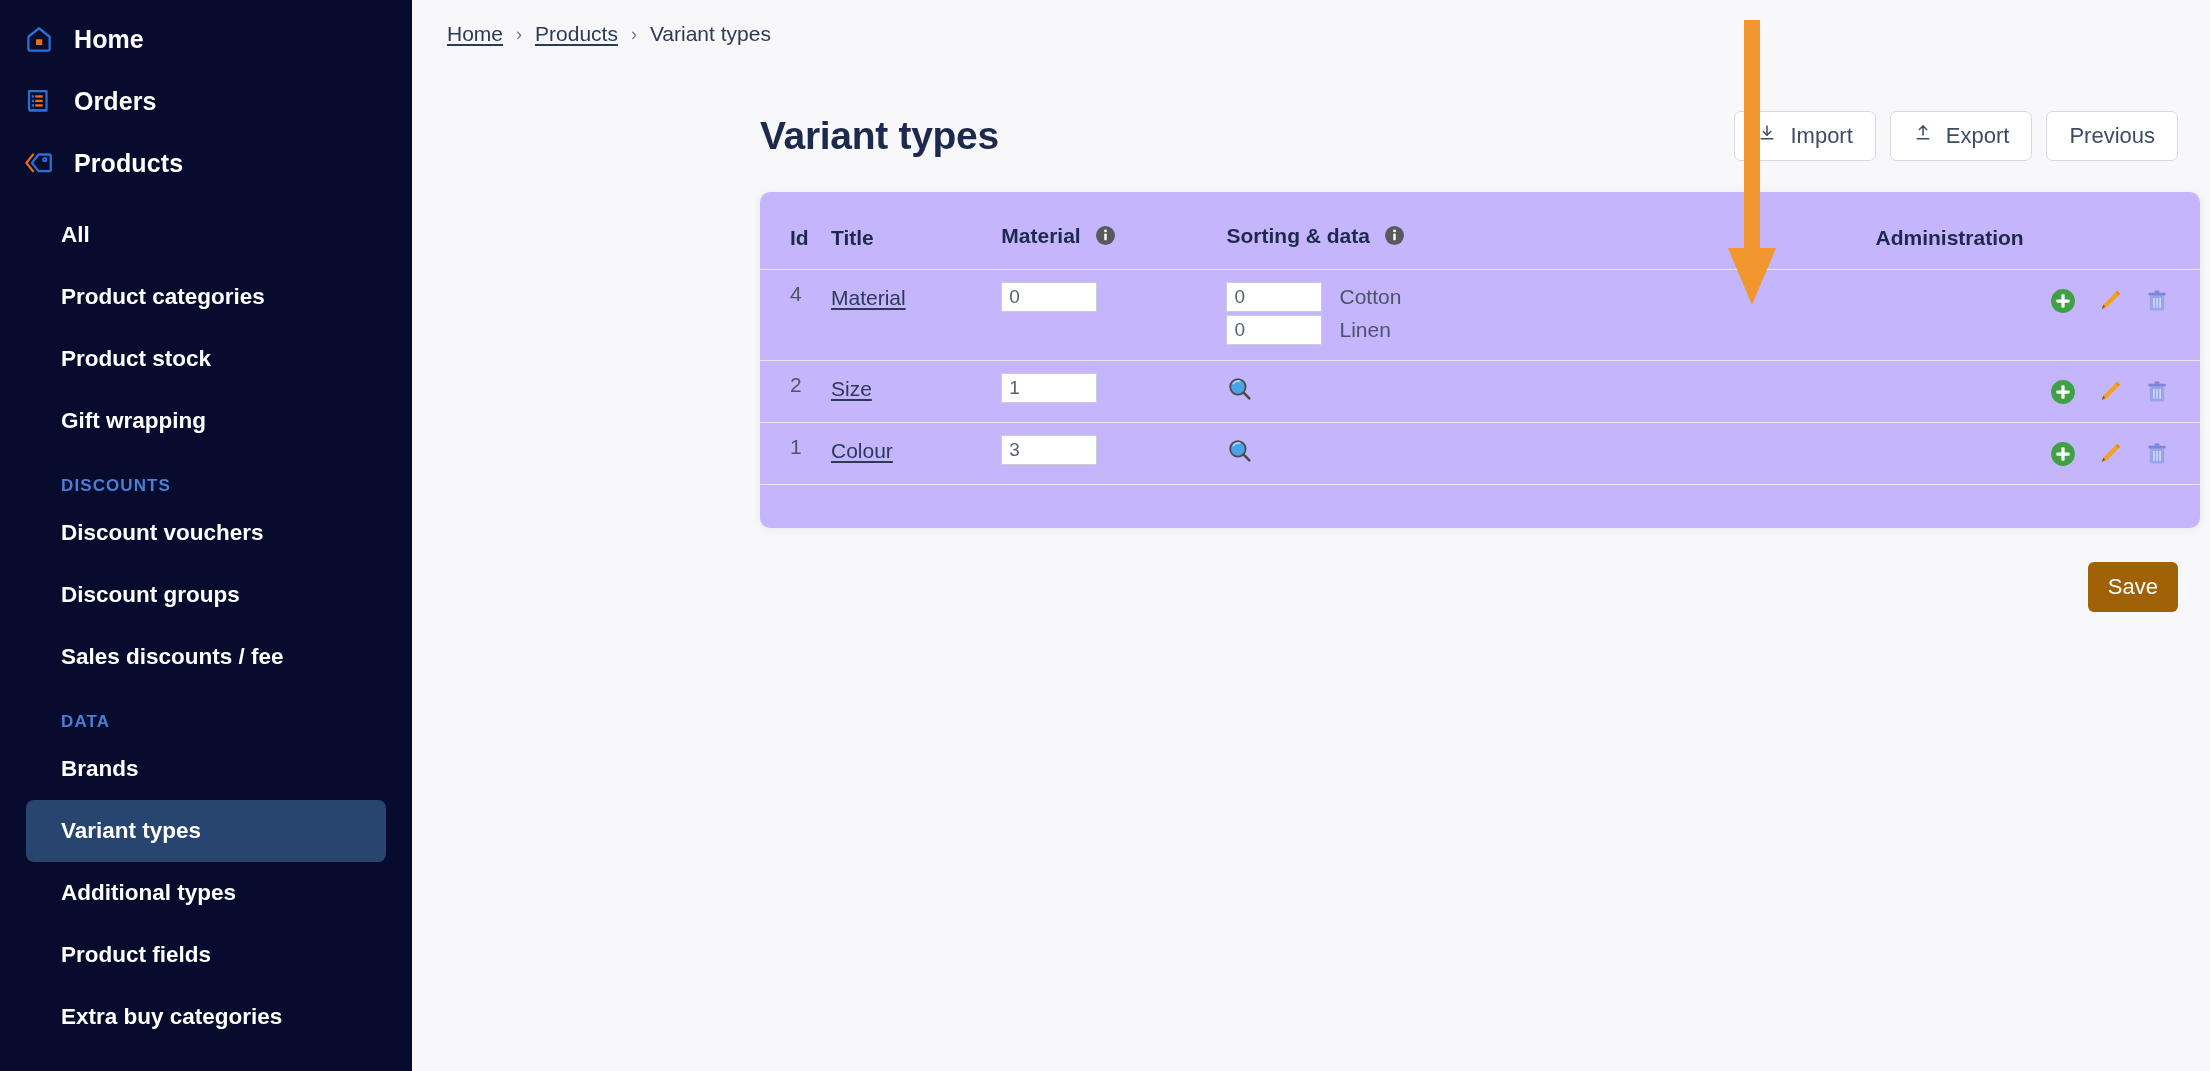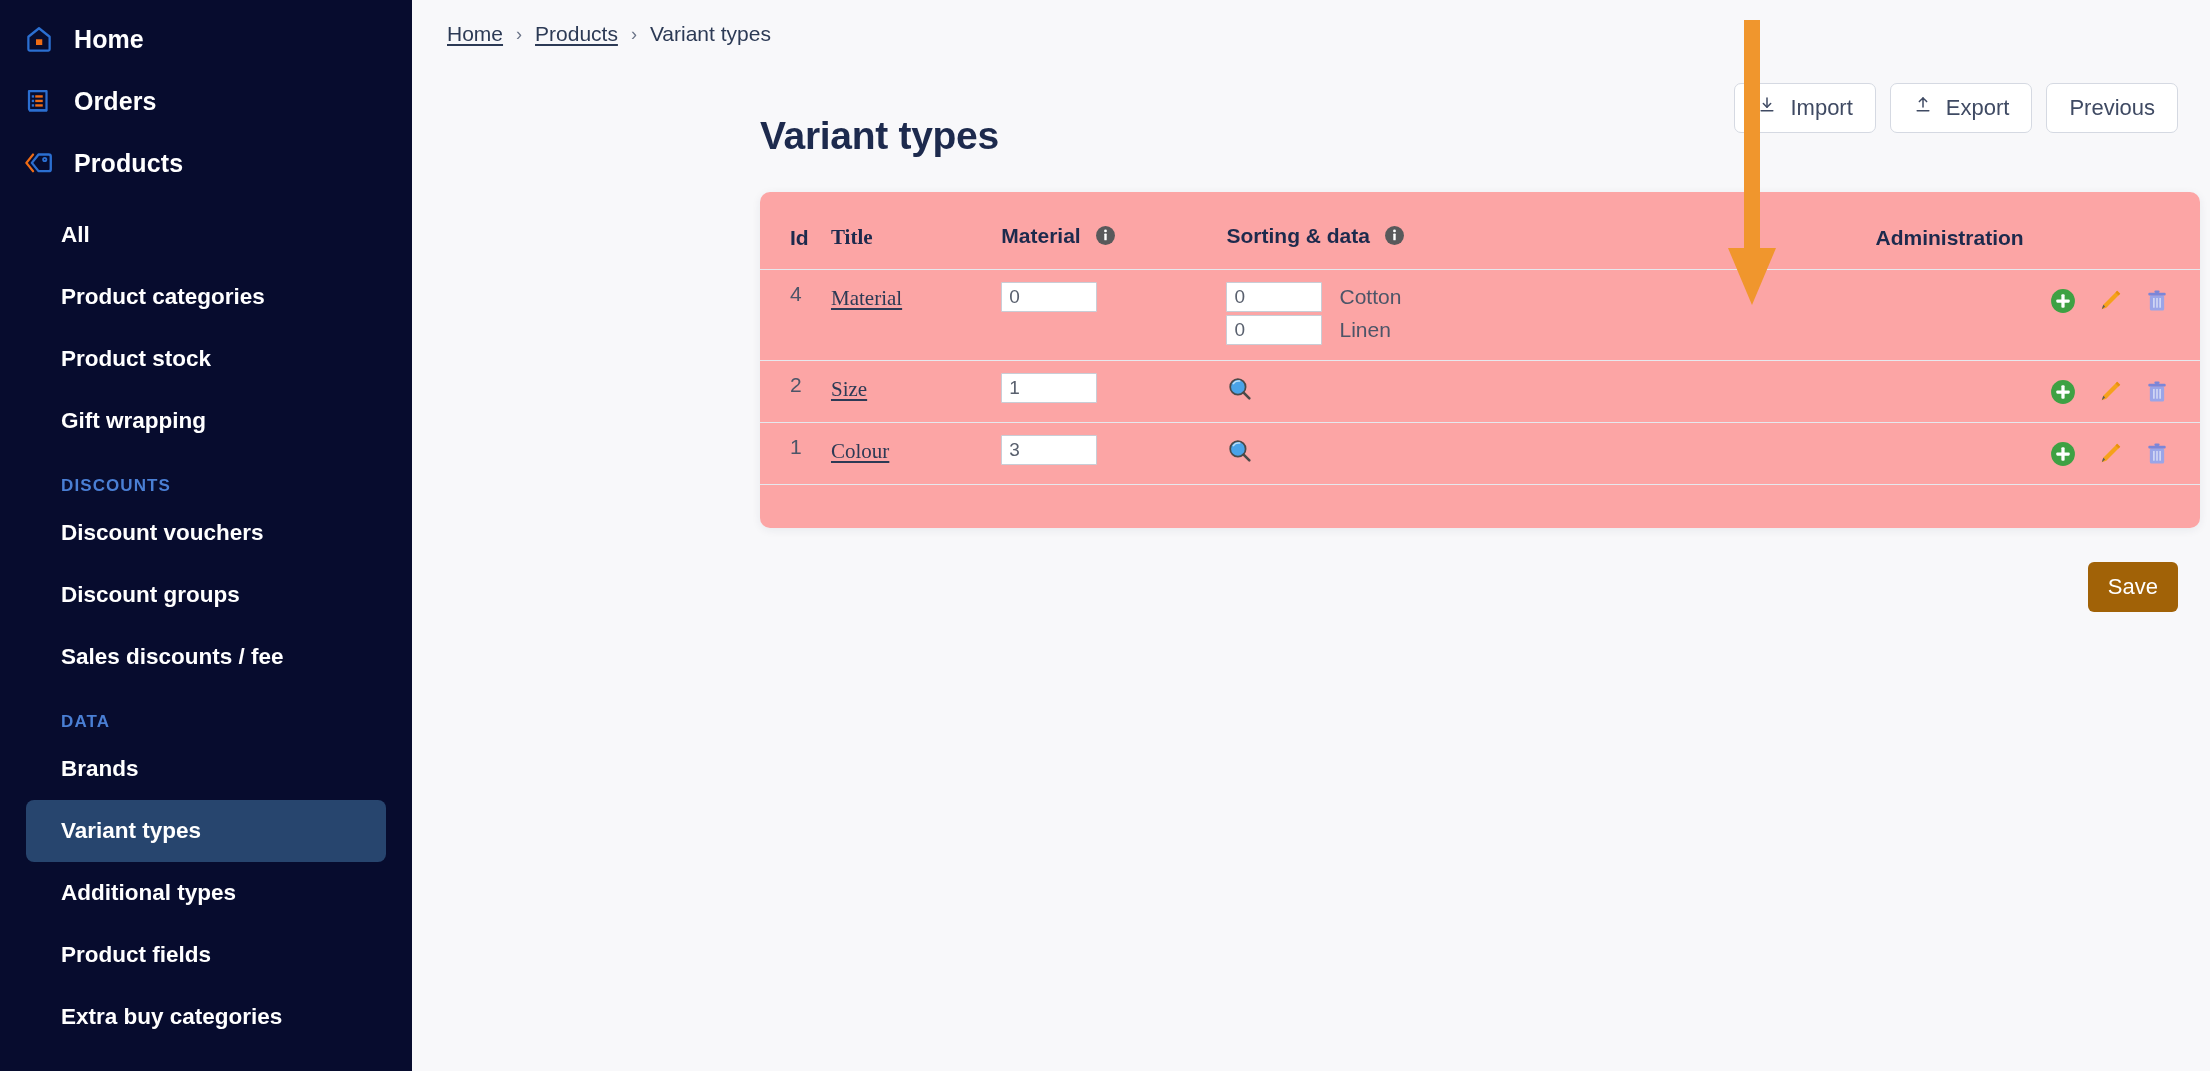--- a/index.html
+++ b/index.html
@@ -88,27 +88,28 @@
     display: flex; align-items: center; justify-content: center;
     gap: 13px;
     height: 50px;
     padding: 0 22px;
     background: #ffffff;
     border: 1px solid #d5d9e2;
     border-radius: 7px;
     color: #3f4a63;
     font-size: 22px;
     cursor: pointer;
+    margin-top: 28px;
   }
 
   
   #card {
     position: absolute; left: 348px; top: 192px;
     width: 1440px; height: 336px;
-    background: #fca5a5;
+    background: #c4b5fd;
     border-radius: 10px;
     box-shadow: 0 2px 10px rgba(30,40,70,.07);
   }
   table.vtable { width: 100%; border-collapse: collapse; table-layout: fixed; }
   table.vtable th {
     text-align: left;
     font-size: 21px;
     font-weight: 700;
     color: #1d2a4d;
     padding: 32px 0 18px 0;
@@ -117,21 +118,21 @@
   }
   table.vtable td {
     font-size: 21px;
     color: #4c5568;
     padding: 12px 0;
     border-bottom: 1px solid #e6e8ee;
     vertical-align: top;
   }
   tr.row-last td { border-bottom: 1px solid #e6e8ee; }
   .c-id    { width: 70px;  padding-left: 30px !important; }
-  .c-title { width: 168px; font-family: Liberation Serif, serif; }
+  .c-title { width: 168px; }
   .c-sort  { width: 222px; }
   .c-data  { width: 640px; }
   .c-admin { width: 320px; text-align: right; padding-right: 30px !important; }
 
   td.c-id { color: #7b8497; padding-top: 16px; }
   .title-link {
     color: #2c3a55; text-decoration: underline;
     text-underline-offset: 3px; cursor: pointer;
     font-size: 21px;
     display: inline-block;

